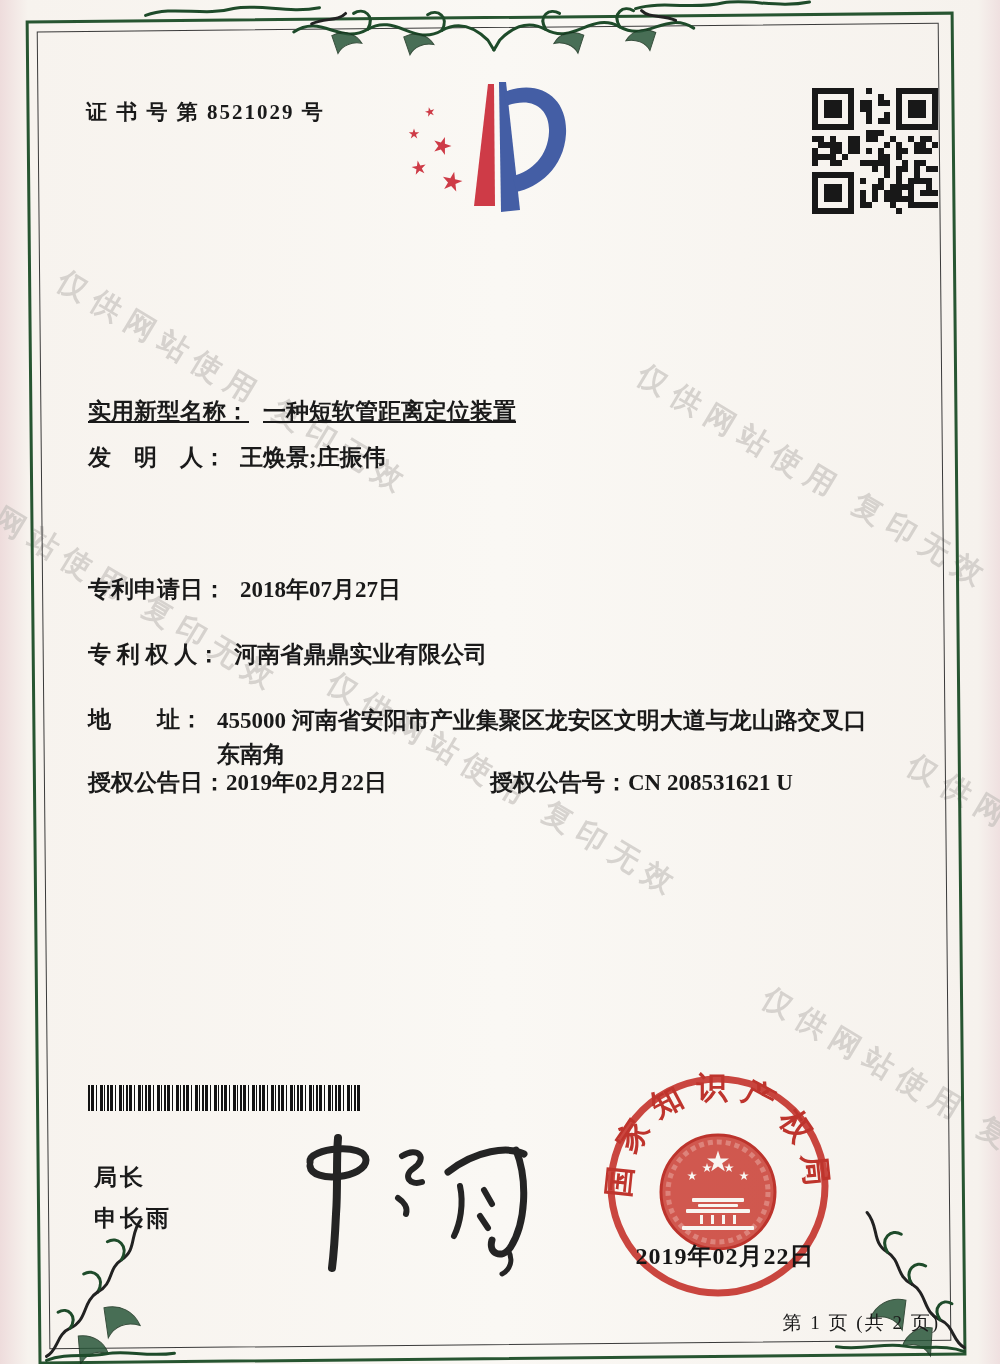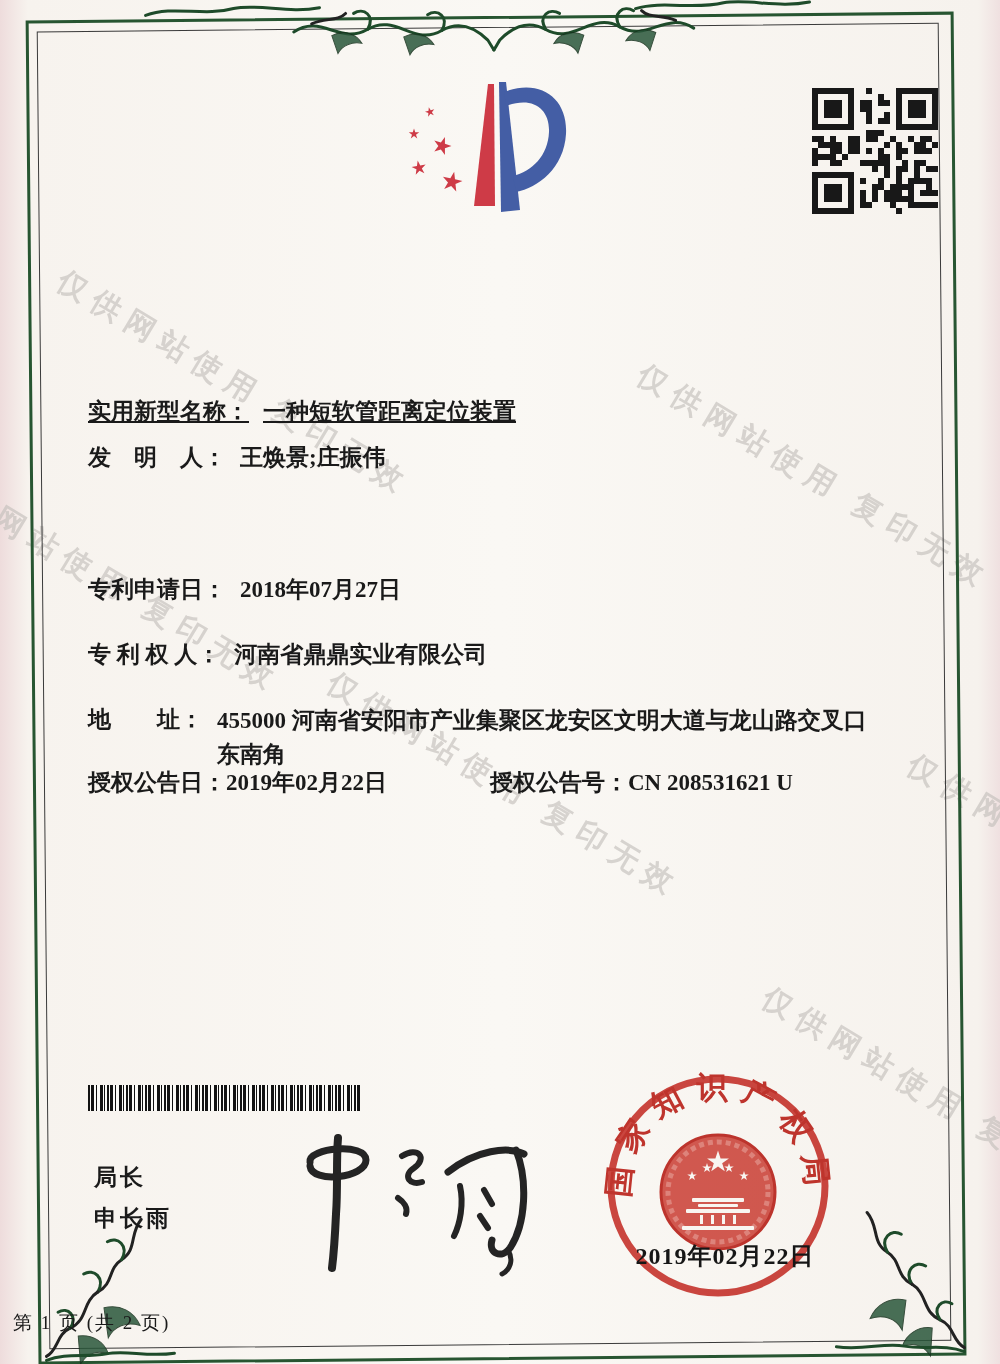--- a/index.html
+++ b/index.html
@@ -41,21 +41,21 @@
   .bodytext p{margin:0;text-indent:2em;}
   
   .barcode{position:absolute;left:88px;top:1085px;width:272px;height:26px;
     background:repeating-linear-gradient(90deg,#121212 0 2px,#fbfaf7 2px 3px,#121212 3px 6px,#fbfaf7 6px 8px,#121212 8px 9px,#fbfaf7 9px 12px,#121212 12px 15px,#fbfaf7 15px 16px,#121212 16px 17px,#fbfaf7 17px 19px);}
   .signer-title{position:absolute;left:94px;top:1162px;font-size:23px;font-weight:600;letter-spacing:3px;}
   .signer-name{position:absolute;left:94px;top:1203px;font-size:23px;font-weight:600;letter-spacing:3px;}
   .sig{position:absolute;left:252px;top:1128px;}
   .sig path{fill:none;stroke:#242424;stroke-linecap:round;stroke-linejoin:round;}
   .seal{position:absolute;left:600px;top:1060px;mix-blend-mode:multiply;}
   .sealdate{position:absolute;left:610px;top:1240px;width:230px;text-align:center;font-size:24px;font-weight:700;letter-spacing:1px;color:#161616;}
-  .footer{position:absolute;left:0;right:60px;top:1310px;text-align:left;font-size:19px;letter-spacing:2px;margin-left:13px;}
+  .footer{position:absolute;left:0;right:60px;top:1310px;text-align:right;font-size:19px;letter-spacing:2px;}
   
   .wm{position:absolute;color:#c2beba;opacity:.62;font-size:30px;font-weight:700;letter-spacing:9px;white-space:nowrap;
       transform:rotate(31deg);transform-origin:left center;pointer-events:none;}
 </style>
 </head>
 <body>
 
 <div class="scan">
 
   <div class="wm" style="left:60px;top:258px;">仅供网站使用 复印无效</div>
@@ -110,20 +110,21 @@
       <path d="M96,44 C104,30 92,20 82,26"></path>
       <path d="M72,76 C80,62 68,52 58,58"></path>
       <path class="dark" d="M72,76 C56,86 62,104 44,112 C30,118 32,134 20,140"></path>
       <path d="M44,112 C52,100 42,90 32,96"></path>
       <path class="fillleaf" d="M78,92 C94,88 108,96 114,110 C100,106 88,110 82,122 Z"></path>
       <path class="fillleaf" d="M52,120 C66,118 78,126 82,138 C70,134 60,138 54,148 Z"></path>
       <path d="M20,144 C40,136 60,142 80,138 C100,134 120,142 148,138"></path>
     </svg>
   </div>
 
+  <div class="certno">证 书 号 第 8521029 号</div>
 
   <svg class="logo" width="180" height="140" viewBox="0 0 180 140">
     <defs>
       <path id="star-a" d="M0,-10 L2.25,-3.09 L9.51,-3.09 L3.63,1.18 L5.88,8.09 L0,3.82 L-5.88,8.09 L-3.63,1.18 L-9.51,-3.09 L-2.25,-3.09 Z"></path>
     </defs>
     <polygon points="86,8 92,8 93,130 72,130" fill="#ce3b47"></polygon>
     <polygon points="97,6 104,6 118,134 99,136" fill="#445ea5"></polygon>
     <path d="M102,16 C138,2 166,22 164,58 C162,92 136,112 114,116 L111,100 C130,95 146,80 147,56 C148,32 130,20 104,30 Z" fill="#445ea5"></path>
     <use href="#star-a" fill="#ce3b47" transform="translate(50,106) scale(1.05) rotate(12)"></use>
     <use href="#star-a" fill="#ce3b47" transform="translate(17,92) scale(0.75) rotate(-10)"></use>

